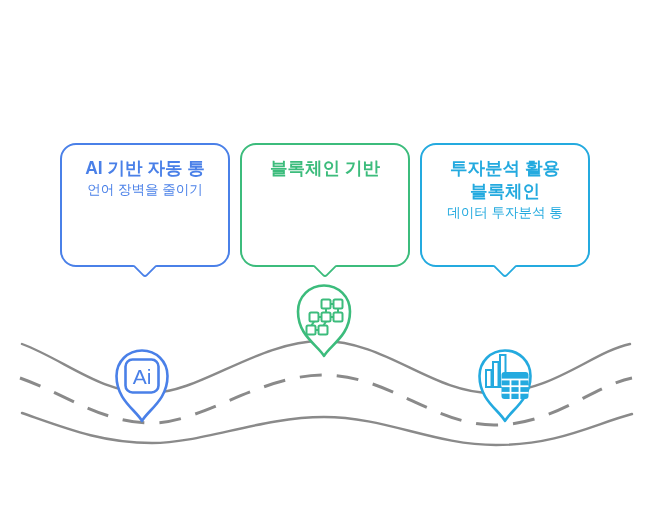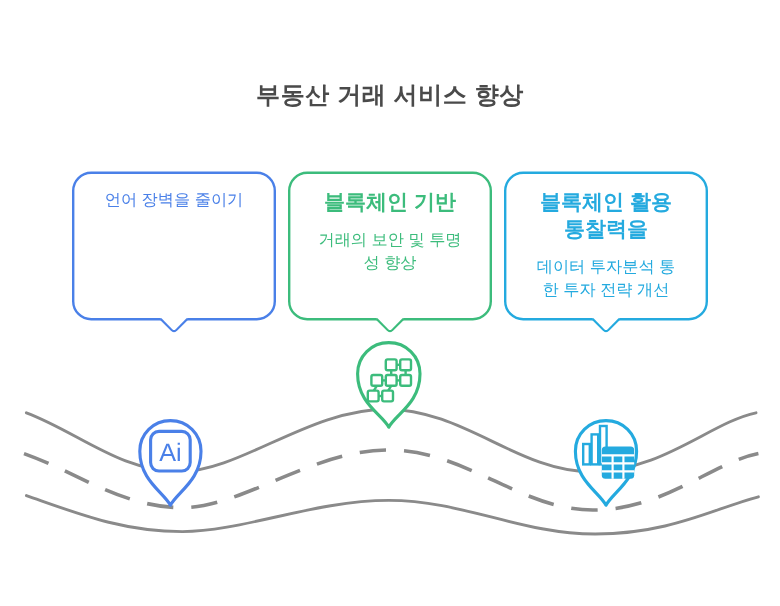--- a/index.html
+++ b/index.html
@@ -19,60 +19,55 @@
   .card-1{left:60px;}
   .card-2{left:240px;border-radius:16px;}
   .card-3{left:420px;}
   .card::after{
     content:"";position:absolute;left:50%;bottom:-9.5px;width:15px;height:15px;
     transform:translateX(-50%) rotate(45deg);background:#fff;
     border-right:2px solid var(--c);border-bottom:2px solid var(--c);
     border-bottom-right-radius:4px;
   }
   .card-title{margin-top:12px;font-size:17.5px;font-weight:700;line-height:1.32;}
-  .card-sub{margin-top:10px;font-size:13.5px;font-weight:400;line-height:1.42;}
+  .card-sub{margin-top:0;font-size:13.5px;font-weight:400;line-height:1.42;}
   .art{position:absolute;left:0;top:0;pointer-events:none;}
   .road-line{fill:none;stroke:#8a8a8a;stroke-width:2.4;stroke-linecap:round;}
   .road-dash{fill:none;stroke:#8a8a8a;stroke-width:3;stroke-dasharray:22 15;stroke-linecap:butt;}
   .pin-body{fill:#ffffff;stroke-width:2.6;stroke-linejoin:round;}
   .icon-stroke{fill:none;stroke-width:2;}
 </style>
 </head>
 <body>
 
 <div class="stage">
 
-  <h1 class="main-title">부동산 거래 서비스 향상</h1>
 
   <div class="card card-1" style="--c: #4a80e8;">
     <div class="card-title">
+      <div>AI 기반 자동 통</div>
     </div>
     <div class="card-sub">
       <div>언어 장벽을 줄이기</div>
     </div>
   </div>
 
   <div class="card card-2" style="--c: #3cbc7c;">
     <div class="card-title">
       <div>블록체인 기반</div>
     </div>
-    <div class="card-sub">
-      <div>거래의 보안 및 투명</div>
-      <div>성 향상</div>
-    </div>
   </div>
 
   <div class="card card-3" style="--c: #24aadf;">
     <div class="card-title">
-      <div>블록체인 활용</div>
-      <div>통찰력을</div>
+      <div>투자분석 활용</div>
+      <div>블록체인</div>
     </div>
     <div class="card-sub">
       <div>데이터 투자분석 통</div>
-      <div>한 투자 전략 개선</div>
     </div>
   </div>
 
   <svg class="art" width="650" height="505" viewBox="0 0 650 505">
 
     <g>
       <path class="road-line" d="M 22 344 C 65 360, 100 393, 150 393 S 258 341, 322 341 S 432 393, 492 393 S 592 352, 630 344"></path>
       <path class="road-dash" d="M 20 378 C 65 394, 102 423, 152 423 S 260 375, 324 375 S 434 425, 494 425 S 592 386, 632 378"></path>
       <path class="road-line" d="M 22 413 C 65 428, 102 443, 152 443 S 262 417, 324 417 S 434 445, 496 445 S 594 424, 632 414"></path>
     </g>

